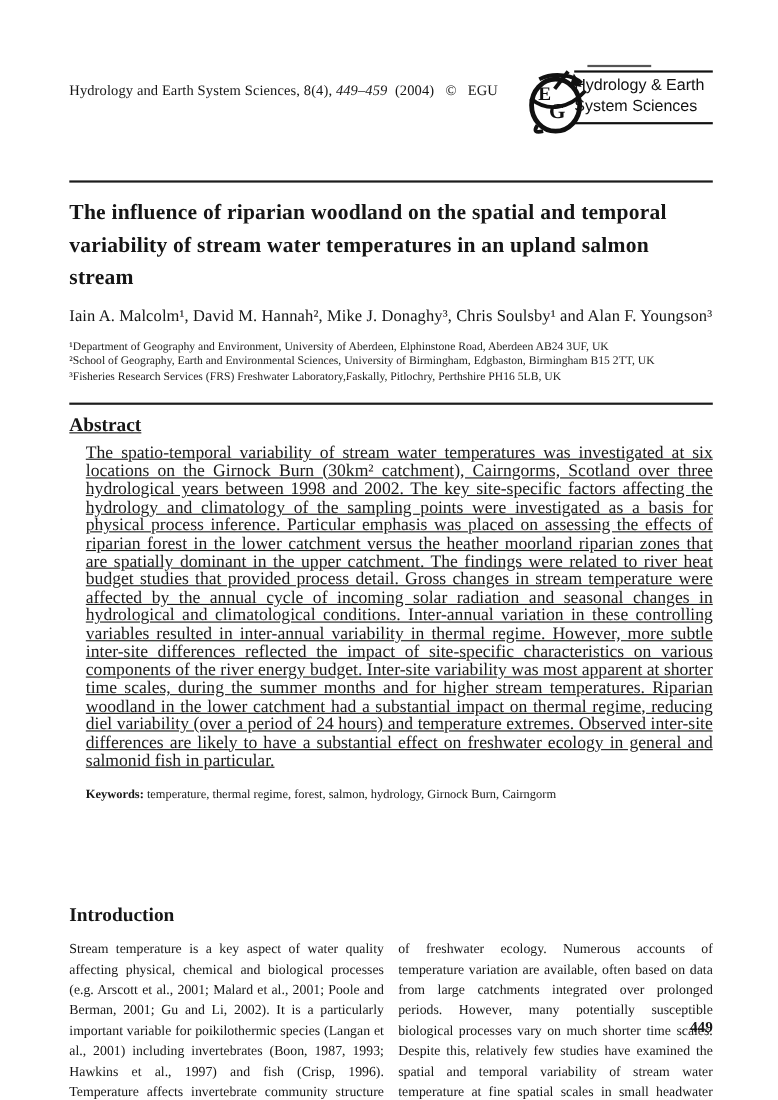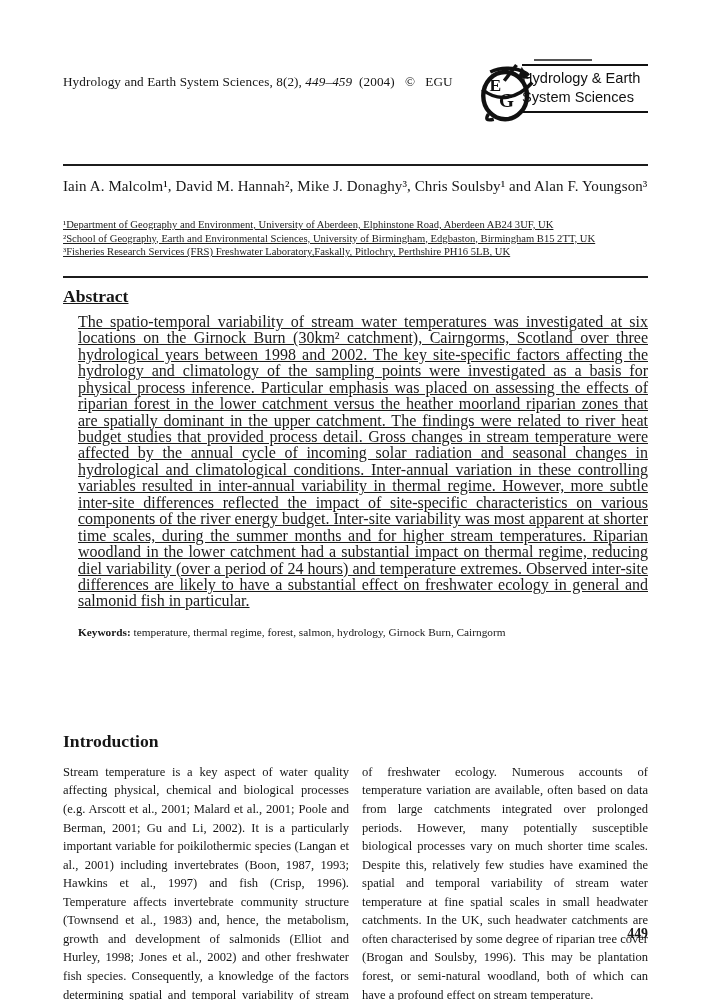--- a/index.html
+++ b/index.html
@@ -21,21 +21,21 @@
     border-top:2px solid #111;border-bottom:2px solid #111;padding:3px 2px 4px 0;
   }
   .logo-micro{position:absolute;left:56px;top:-1px;width:58px;height:2px;background:#555;}
   
   .rule{border:none;border-top:2px solid #1c1c1c;margin:0;}
   .title-rule{margin-top:30px;}
   .abstract-rule{border-top-width:2.5px;margin-top:17px;}
   
   .title{font-size:19.6px;line-height:29.5px;font-weight:bold;margin:13px 0 0 0;letter-spacing:.2px;}
   .authors{margin-top:12px;font-size:15px;letter-spacing:.1px;}
-  .affiliations{margin-top:23px;font-size:10.6px;line-height:13.6px;color:#1b1b1b;text-decoration:underline;}
+  .affiliations{margin-top:12px;font-size:10.6px;line-height:13.6px;color:#1b1b1b;}
   .email{margin-top:17px;font-size:10.6px;}
   
   .abstract-h{font-size:17.6px;font-weight:bold;margin:8px 0 0 0;text-decoration:underline;}
   .abstract-body{margin:7px 0 0 15px;font-size:16px;line-height:16.45px;text-align:justify;color:#1b1b1b;text-decoration:underline;}
   .keywords{margin:16px 0 0 15px;font-size:11.3px;}
   .keywords .kw-label{font-weight:bold;}
   
   .intro-h{font-size:17.6px;font-weight:bold;margin:93px 0 0 0;}
   .cols{display:flex;gap:13px;margin-top:11px;}
   .col{flex:1;font-size:12.55px;line-height:18.55px;text-align:justify;color:#151515;}
@@ -43,21 +43,21 @@
   .col p.indent{text-indent:13px;}
   .pageno{position:absolute;right:59px;bottom:58px;font-weight:bold;font-size:13.8px;}
 </style>
 </head>
 <body>
 
 <div class="page">
 
   <header class="masthead">
     <div class="journal-ref">
-      <span>Hydrology and Earth System Sciences, 8(2), </span><span class="pages">449–459</span><span>&nbsp;&nbsp;(2004)&nbsp;&nbsp;&nbsp;©&nbsp;&nbsp;&nbsp;EGU</span>
+      <span>Hydrology and Earth System Sciences, 8(4), </span><span class="pages">449–459</span><span>&nbsp;&nbsp;(2004)&nbsp;&nbsp;&nbsp;©&nbsp;&nbsp;&nbsp;EGU</span>
     </div>
     <div class="logo">
       <svg class="logo-mark" width="56" height="60" viewBox="0 0 64 68" aria-hidden="true">
         <ellipse cx="31" cy="37" rx="25" ry="27" fill="none" stroke="#111" stroke-width="5"></ellipse>
         <path d="M5 30 C 22 44, 44 42, 62 22" fill="none" stroke="#111" stroke-width="4"></path>
         <path d="M14 10 C 30 2, 50 6, 58 14" fill="none" stroke="#111" stroke-width="4"></path>
         <path d="M44 2 L30 20" stroke="#111" stroke-width="4"></path>
         <path d="M50 4 L58 18 L46 16 Z" fill="#111"></path>
         <path d="M12 58 C 8 64, 10 66, 18 64" fill="none" stroke="#111" stroke-width="4"></path>
         <text x="13" y="32" font-family="Liberation Serif, serif" font-size="20" font-weight="bold" fill="#111">E</text>
@@ -66,20 +66,21 @@
       <div class="logo-micro"></div>
       <div class="logo-text">
         <div>Hydrology &amp; Earth</div>
         <div>System Sciences</div>
       </div>
     </div>
   </header>
 
   <hr class="rule title-rule">
 
+  <h1 class="title">The influence of riparian woodland on the spatial and temporal variability of stream water temperatures in an upland salmon stream</h1>
 
   <div class="authors">Iain A. Malcolm¹, David M. Hannah², Mike J. Donaghy³, Chris Soulsby¹ and Alan F. Youngson³</div>
 
   <div class="affiliations">
     <div>¹Department of Geography and Environment, University of Aberdeen, Elphinstone Road, Aberdeen AB24 3UF, UK</div>
     <div>²School of Geography, Earth and Environmental Sciences, University of Birmingham, Edgbaston, Birmingham B15 2TT, UK</div>
     <div>³Fisheries Research Services (FRS) Freshwater Laboratory,Faskally, Pitlochry, Perthshire PH16 5LB, UK</div>
   </div>
 
 

